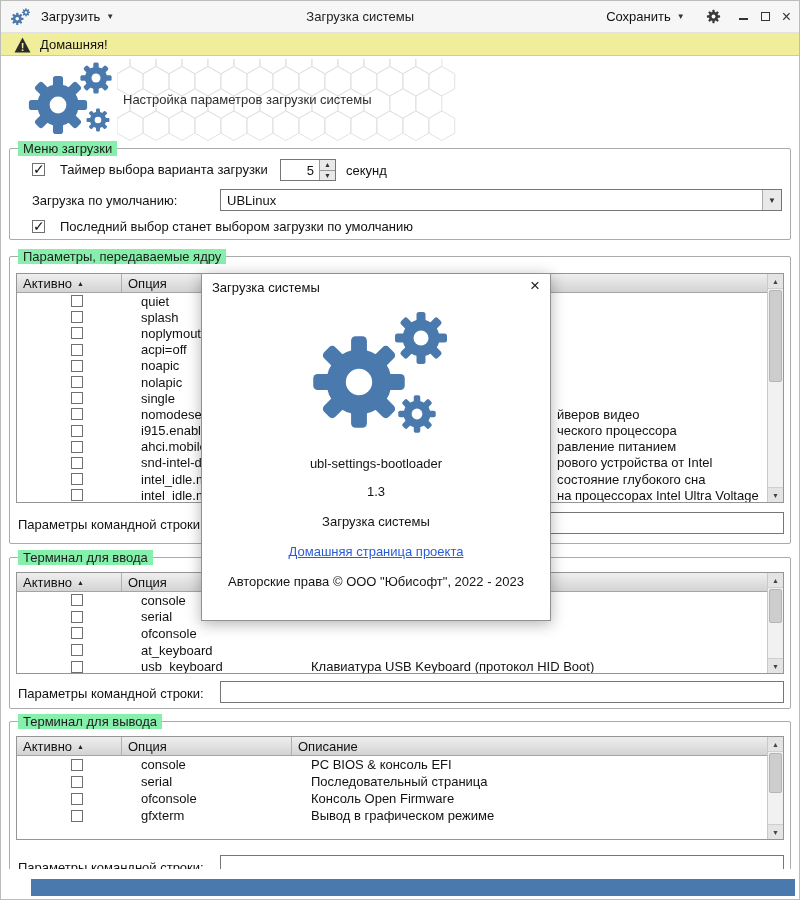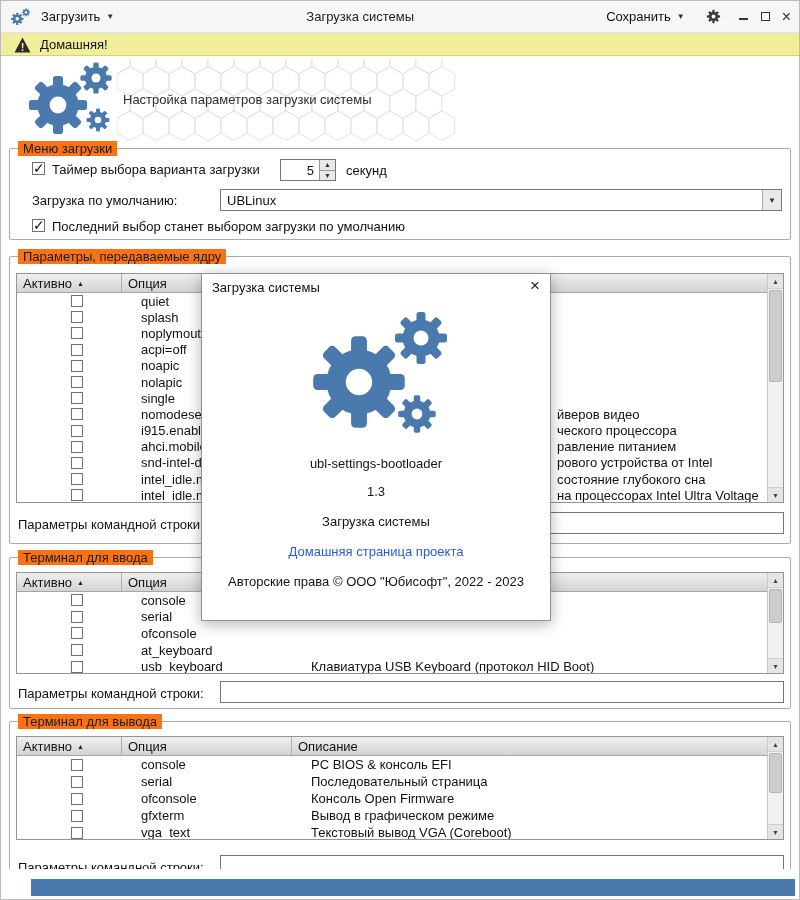--- a/index.html
+++ b/index.html
@@ -25,27 +25,27 @@
   .warnbar{height:23px;background:var(--warning_bg,#f1ee9b);border-top:1px solid #eceab2;border-bottom:1px solid #d8d170;display:flex;align-items:center;gap:9px;padding:0 13px}
   .warn-ic{width:17px;height:16px}
 
   .header{height:90px;position:relative;background:#fff}
   .hex{position:absolute;left:116px;top:3px;width:345px;height:84px}
   .hex polygon{fill:none;stroke:#e2e2e2;stroke-width:1}
   .logo-svg{position:absolute;left:24px;top:5px;width:95px;height:80px}
   .tagline{position:absolute;left:122px;top:36px;color:#2e2e2e}
 
   .group{margin:0 8px;border:1px solid #ababab;border-radius:2px;position:relative;background:#fff}
-  .legend{position:absolute;top:-8px;left:8px;background:#f97316;padding:0 5px;color:#1c1c1c}
+  .legend{position:absolute;top:-8px;left:8px;background:#86efac;padding:0 5px;color:#1c1c1c}
   .g-bootmenu{margin-top:2px;height:92px}
   .g-kernel{margin-top:16px;height:288px}
   .g-input{margin-top:13px;height:152px}
   .g-output{margin-top:12px;height:162px}
 
-  .cbrow{position:absolute;display:flex;gap:7px}
+  .cbrow{position:absolute;display:flex;align-items:center;gap:15px}
   .cb{width:13px;height:13px;border:1px solid #707070;background:#fff;display:inline-block;position:relative;flex:0 0 auto}
   .cb.checked::after{content:"✓";position:absolute;left:0;top:-3px;font-size:14px;font-weight:700;color:#111}
 
   .spin{position:absolute;left:270px;top:10px;width:56px;height:22px;border:1px solid #767676;background:#fff;display:flex}
   .spin-val{flex:1;text-align:right;padding:3px 5px 0 0}
   .spin-btns{width:16px;border-left:1px solid #999;display:flex;flex-direction:column}
   .spin-b{flex:1;font-size:7px;line-height:9px;text-align:center;background:#e9e9e9;color:#333}
   .spin-b + .spin-b{border-top:1px solid #999}
   .unit{position:absolute;left:336px;top:14px}
   .lbl-default{position:absolute;left:22px;top:44px}
@@ -91,21 +91,21 @@
   .g-output .cmd-input{top:133px}
 
   .dialog{position:absolute;left:200px;top:272px;width:350px;height:348px;background:#fff;border:1px solid #909090;box-shadow:0 3px 14px rgba(0,0,0,.3);z-index:30}
   .dlg-title{position:absolute;left:10px;top:6px}
   .dlg-close{position:absolute;right:10px;top:3px;font-size:17px;color:#222;line-height:1.1}
   .dlg-logo{position:absolute;left:95px;top:26px;width:160px;height:150px}
   .dlg-line{position:absolute;left:0;width:100%;text-align:center;color:#141414}
   .dlg-name{top:182px}
   .dlg-ver{top:210px}
   .dlg-desc{top:240px}
-  .dlg-link{top:270px;color:var(--link,#2a5bd7);cursor:pointer}
+  .dlg-link{top:270px;color:var(--link,#2a5bd7);text-decoration:underline;cursor:pointer}
   .dlg-copy{top:300px}
 
   .statusbar{position:absolute;left:0;right:0;bottom:0;height:30px;background:#fff}
   .progress{position:absolute;left:30px;right:4px;top:10px;height:17px;background:var(--accent,#4a7aad)}
 </style>
 </head>
 <body>
 
 <svg width="0" height="0" style="position:absolute">
   <defs>
@@ -467,27 +467,20 @@
             <div class="c-opt">ofconsole</div>
             <div class="c-desc">Консоль Open Firmware</div>
           </div>
           <div class="trow">
             <div class="c-act">
               <span class="cb"></span>
             </div>
             <div class="c-opt">gfxterm</div>
             <div class="c-desc">Вывод в графическом режиме</div>
           </div>
-          <div class="trow">
-            <div class="c-act">
-              <span class="cb"></span>
-            </div>
-            <div class="c-opt">vga_text</div>
-            <div class="c-desc">Текстовый вывод VGA (Coreboot)</div>
-          </div>
         </div>
       <div class="vsb">
         <div class="sb-btn">▲</div>
         <div class="sb-thumb"></div>
         <div class="sb-btn dn">▼</div>
       </div>
     </div>
     <span class="cmd-label">Параметры командной строки:</span>
     <input class="cmd-input" value="" style="">
   </div>

